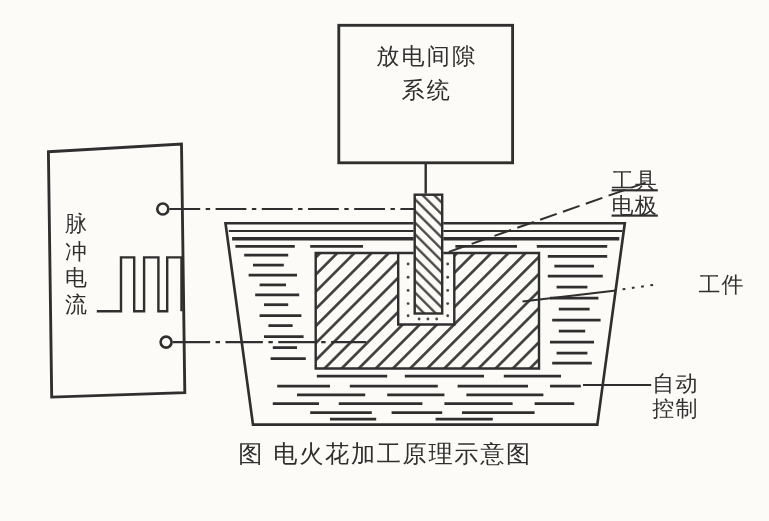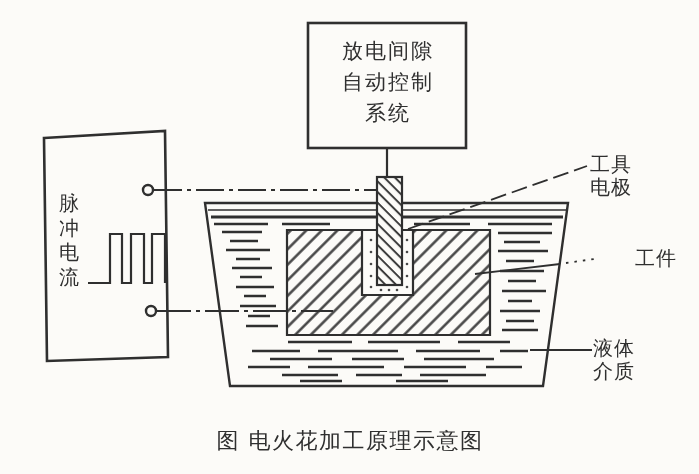--- a/index.html
+++ b/index.html
@@ -19,26 +19,26 @@
   .dots circle { fill:#474747; }
   .ctrl-text {
     left:310px; top:36px; width:156px; text-align:center;
     font-size:21px; line-height:31px; letter-spacing:2px;
   }
   .pulse-text {
     left:55px; top:191px; width:24px;
     font-size:20px; line-height:24.5px; text-align:right;
   }
   .side-lbl { font-size:20px; line-height:23px; letter-spacing:1px; }
-  .tool-lbl   { left:590px; top:153px; width:48px; }
+  .tool-lbl   { left:556px; top:153px; width:48px;text-decoration:underline; }
   .work-lbl   { left:601px; top:247px; width:60px;margin-left:34px; }
   .liquid-lbl { left:593px; top:337px; width:48px; }
   .caption {
     left:140px; top:398px; width:420px; text-align:center;
-    font-size:22px; letter-spacing:1.5px;margin-top:28px;
+    font-size:22px; letter-spacing:1.5px;
   }
 </style>
 </head>
 <body>
 
 <div class="page">
 
   <svg width="699" height="474" viewBox="0 0 699 474">
     <defs>
       <pattern id="hatchWork" width="11" height="11" patternUnits="userSpaceOnUse" patternTransform="rotate(45)">
@@ -140,26 +140,25 @@
     <line class="ink" x1="408" y1="229" x2="587" y2="166" stroke-width="1.8" stroke-dasharray="16 6"></line>
     <g>
       <line class="ink" x1="475" y1="274" x2="560" y2="264" stroke-width="1.8"></line>
       <line class="ink" x1="566" y1="263" x2="594" y2="259" stroke-width="1.8" stroke-dasharray="2.5 6"></line>
     </g>
     <line class="ink" x1="530" y1="350" x2="592" y2="350" stroke-width="2"></line>
   </svg>
 
   <div class="lbl ctrl-text">
     <div>放电间隙</div>
-    <div>自动控制</div>
     <div>系统</div>
   </div>
 
   <div class="lbl pulse-text">脉冲电流</div>
 
   <div class="lbl side-lbl tool-lbl">工具电极</div>
 
   <div class="lbl side-lbl work-lbl">工件</div>
 
-  <div class="lbl side-lbl liquid-lbl">液体介质</div>
+  <div class="lbl side-lbl liquid-lbl">自动控制</div>
 
   <div class="lbl caption">图 电火花加工原理示意图</div>
 </div>
 
 </body></html>

